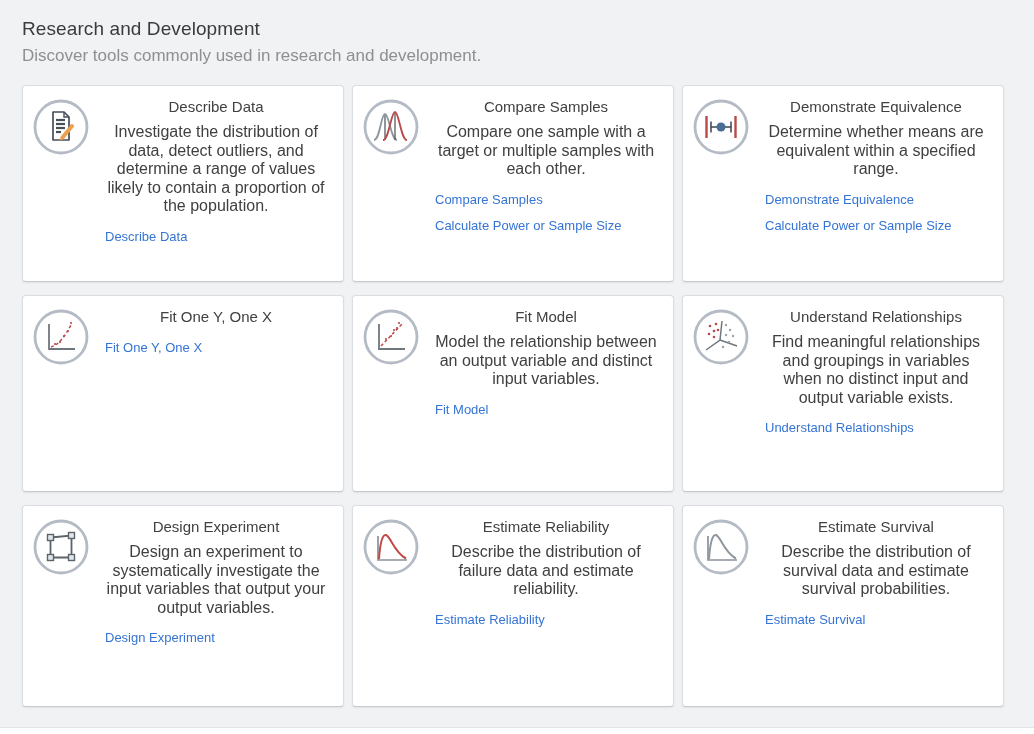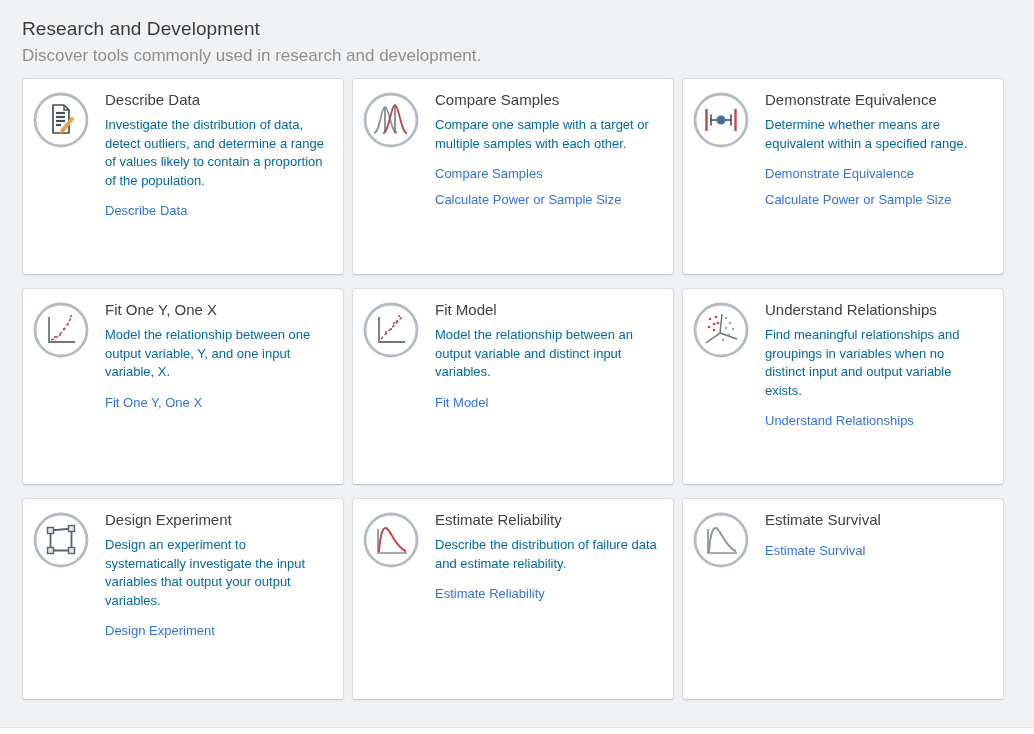--- a/index.html
+++ b/index.html
@@ -18,25 +18,26 @@
     line-height: 26px;
     letter-spacing: .1px;
   }
   .page-subtitle {
     margin-top: 5px;
     font-size: 17px;
     color: #8f8f8f;
     line-height: 17px;
   }
   .grid {
-    margin-top: 14px;
+    margin-top: 21px;
     display: grid;
     grid-template-columns: repeat(3, 322px);
     column-gap: 8px;
     row-gap: 13px;
+    text-align: center;
   }
   .card {
     position: relative;
     background: #ffffff;
     border: 1px solid #dadde2;
     border-bottom-color: #c6cace;
     border-radius: 4px;
     min-height: 197px;
     box-shadow: 0 1px 2px rgba(80,85,92,0.10);
   }
@@ -51,22 +52,22 @@
   }
   .card-body { margin: 11px 16px 0 82px; }
   .card-title {
     font-size: 15px;
     font-weight: 400;
     color: #414141;
     line-height: 20px;
   }
   .card-desc {
     margin-top: 6px;
-    font-size: 13px;
-    color: #0369a1;
+    font-size: 16px;
+    color: #404040;
     line-height: 18.5px;
   }
   .card-links { margin-top: 13px; }
   .card-link {
     display: block;
     font-size: 13px;
     color: #3574d4;
     text-decoration: none;
     line-height: 16px;
     margin-bottom: 10px;
@@ -150,21 +151,20 @@
             <path d="M16 15 V40 H42" fill="none" stroke="#6f777e" stroke-width="1.8"></path>
             <path d="M18 38 C 25 36, 31 29, 38 16" fill="none" stroke="#b94a48" stroke-width="1.5" stroke-dasharray="3 2.4"></path>
             <circle cx="22" cy="35" r="1.1" fill="#b94a48"></circle>
             <circle cx="27" cy="33" r="1.1" fill="#b94a48"></circle>
             <circle cx="31" cy="27" r="1.1" fill="#b94a48"></circle>
             <circle cx="35" cy="22" r="1.1" fill="#b94a48"></circle>
             <circle cx="38" cy="14" r="1.1" fill="#b94a48"></circle>
           </svg></span>
         <div class="card-body">
           <h2 class="card-title">Fit One Y, One X</h2>
-          <p class="card-desc">Model the relationship between one output variable, Y, and one input variable, X.</p>
           <div class="card-links">
             <a href="#" class="card-link">Fit One Y, One X</a>
           </div>
         </div>
       </div>
       <div class="card">
         <span class="icon-ring"><svg width="56" height="56" viewBox="0 0 56 56">
             <circle cx="28" cy="28" r="26" fill="#ffffff" stroke="#b4bbc4" stroke-width="2.8"></circle>
             <path d="M16 15 V40 H42" fill="none" stroke="#6f777e" stroke-width="1.8"></path>
             <line x1="18" y1="37" x2="39" y2="15" stroke="#b94a48" stroke-width="1.5" stroke-dasharray="3 2.4"></line>
@@ -239,20 +239,21 @@
         </div>
       </div>
       <div class="card">
         <span class="icon-ring"><svg width="56" height="56" viewBox="0 0 56 56">
             <circle cx="28" cy="28" r="26" fill="#ffffff" stroke="#b4bbc4" stroke-width="2.8"></circle>
             <path d="M15 17 V41 H44" fill="none" stroke="#8a9199" stroke-width="1.7"></path>
             <path d="M16 40 C 17 26, 19 15, 23 16 C 28 18, 31 33, 43 39.5" fill="none" stroke="#8e979e" stroke-width="2"></path>
           </svg></span>
         <div class="card-body">
           <h2 class="card-title">Estimate Survival</h2>
+          <p class="card-desc">Describe the distribution of survival data and estimate survival probabilities.</p>
           <div class="card-links">
             <a href="#" class="card-link">Estimate Survival</a>
           </div>
         </div>
       </div>
     </div>
 </div>
 
 <div class="bottom-strip"></div>
 

